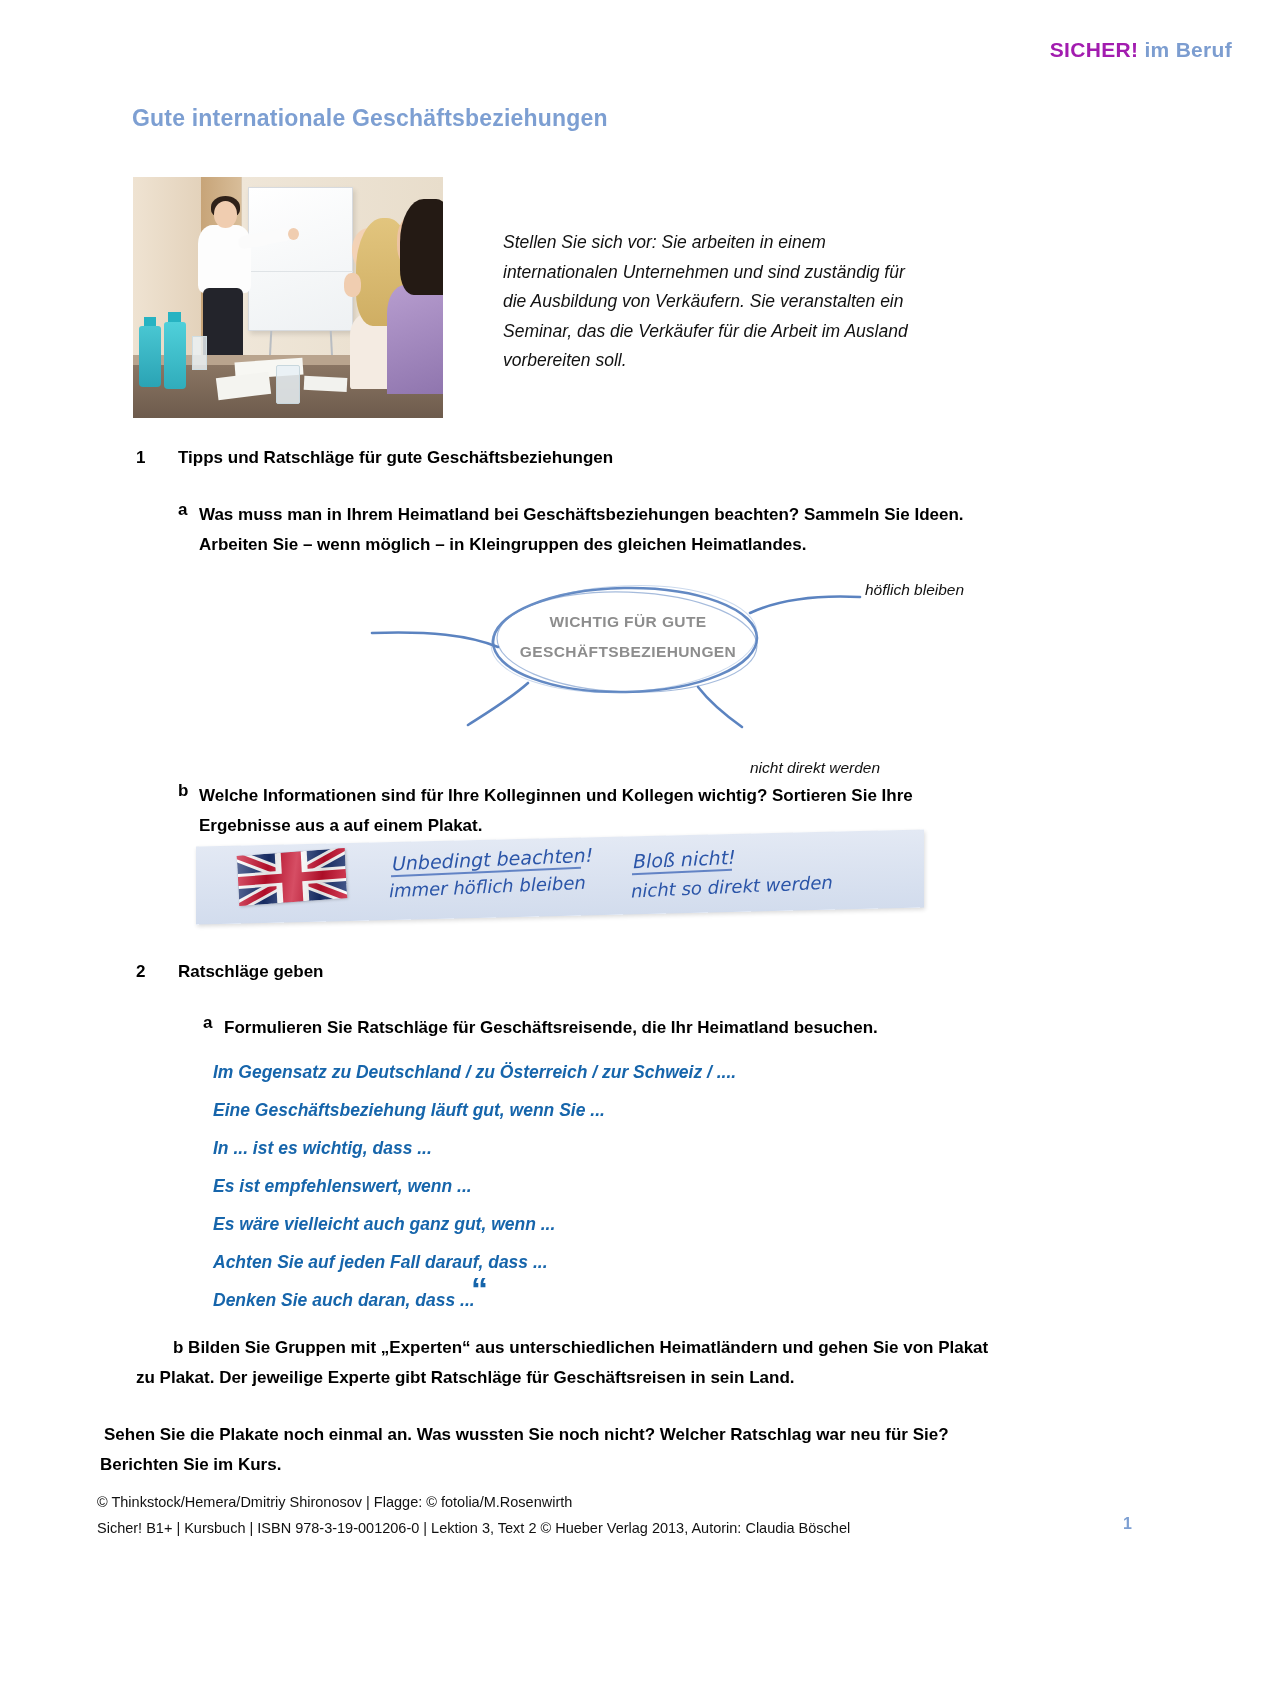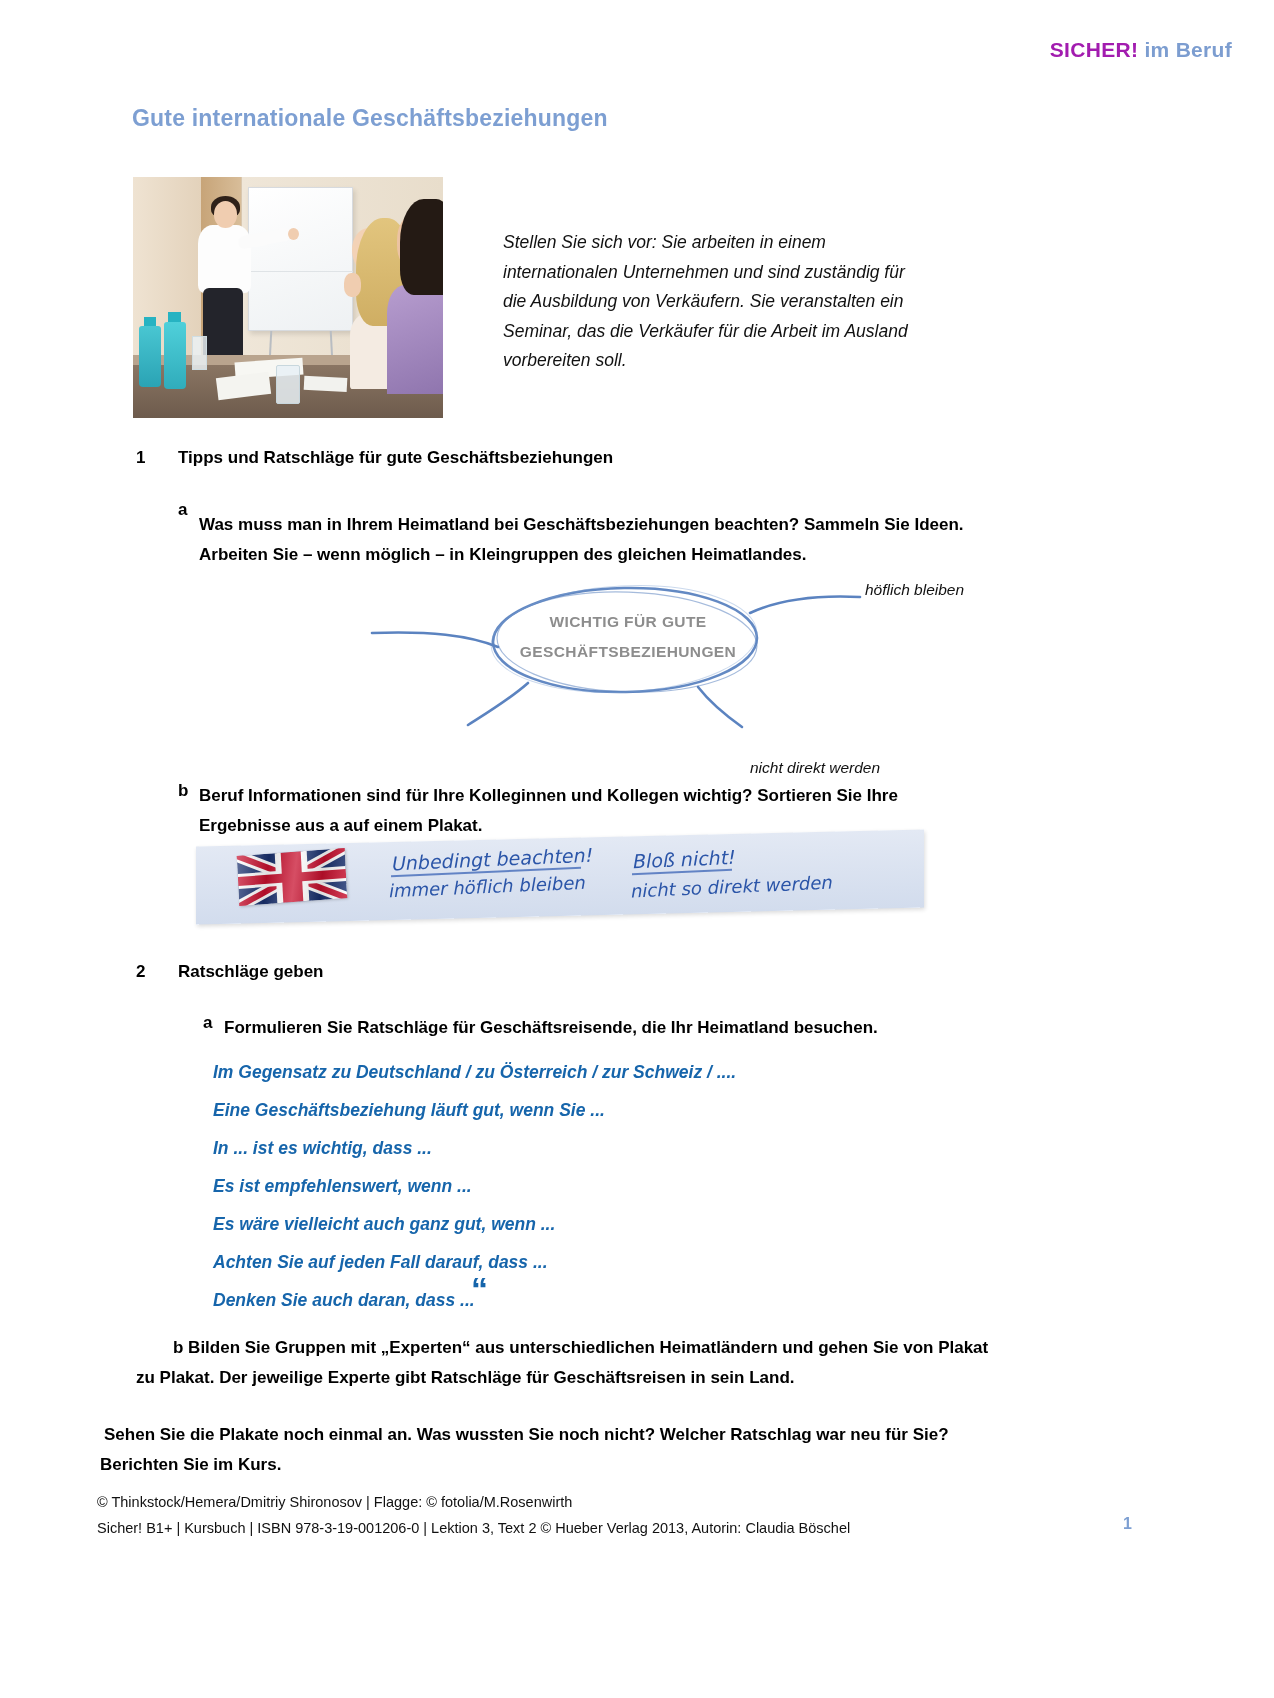--- a/index.html
+++ b/index.html
@@ -149,21 +149,21 @@
     position: absolute;
     font-size: 17px;
     font-weight: bold;
     line-height: 30px;
     color: #000;
   }
 
   #t1-num  { left: 136px; top: 448px; }
   #t1-head { left: 178px; top: 448px; }
   #t1a-letter { left: 178px; top: 500px; }
-  #t1a-body   { left: 199px; top: 500px; width: 830px; margin-top: 10px; }
+  #t1a-body   { left: 199px; top: 500px; width: 830px; }
   #t1b-letter { left: 178px; top: 781px; }
   #t1b-body   { left: 199px; top: 781px; width: 790px; }
   #t2-num  { left: 136px; top: 962px; }
   #t2-head { left: 178px; top: 962px; }
   #t2a-letter { left: 203px; top: 1013px; }
   #t2a-body   { left: 224px; top: 1013px; width: 760px; }
   #t2b-body   { left: 136px; top: 1333px; width: 865px; text-indent: 37px; }
   #final-body { left: 100px; top: 1420px; width: 870px; text-indent: 4px; }
 
   
@@ -373,21 +373,21 @@
   </svg>
   <div class="mm-center">
     <div>WICHTIG FÜR GUTE</div>
     <div>GESCHÄFTSBEZIEHUNGEN</div>
   </div>
   <div class="mm-label" id="mm-label-1">höflich bleiben</div>
   <div class="mm-label" id="mm-label-2">nicht direkt werden</div>
 </div>
 
 <div class="ex-letter" id="t1b-letter">b</div>
-<div class="ex-body" id="t1b-body">Beruf Informationen sind für Ihre Kolleginnen und Kollegen wichtig? Sortieren Sie Ihre Ergebnisse aus a auf einem Plakat.</div>
+<div class="ex-body" id="t1b-body">Welche Informationen sind für Ihre Kolleginnen und Kollegen wichtig? Sortieren Sie Ihre Ergebnisse aus a auf einem Plakat.</div>
 
 <div class="poster-wrap">
   <div class="poster"></div>
   <div class="poster-inner">
     <div class="flag">
       <div class="flag-bg"></div>
       <div class="flag-dw1"></div>
       <div class="flag-dw2"></div>
       <div class="flag-dr1"></div>
       <div class="flag-dr2"></div>

